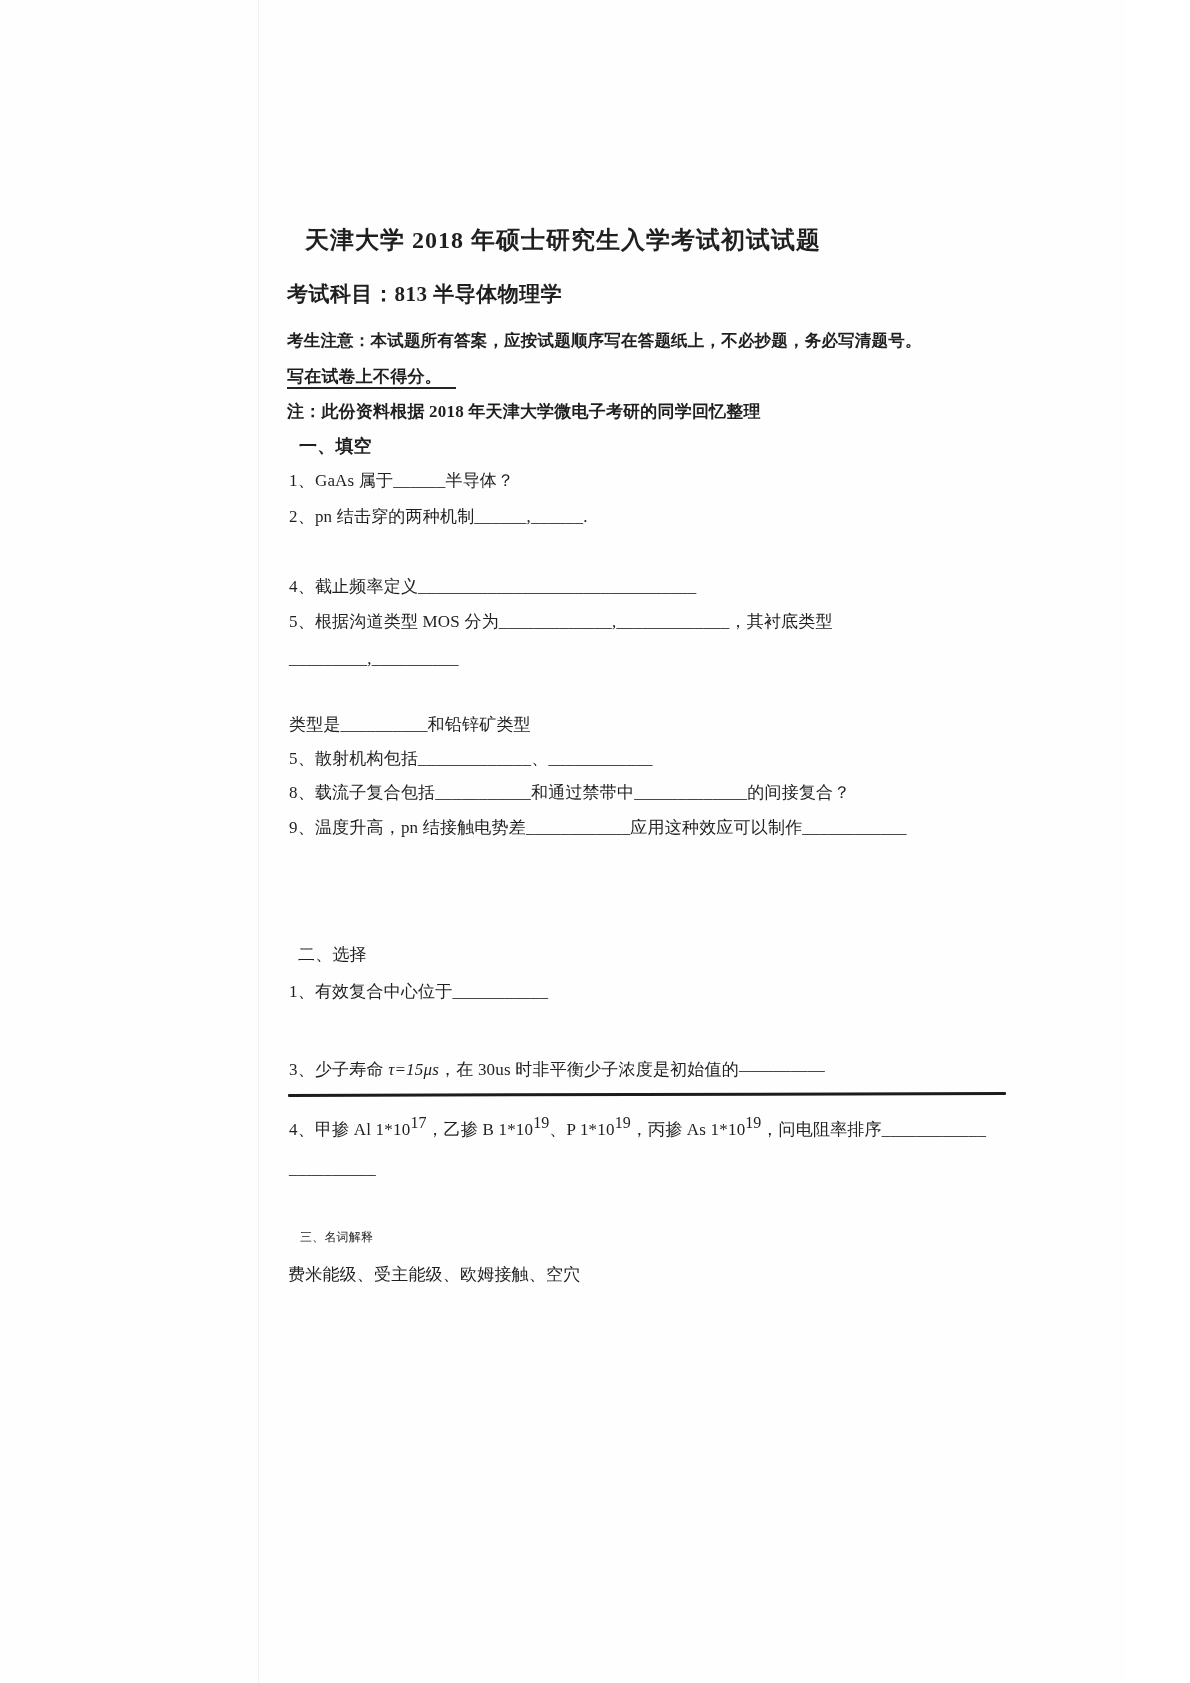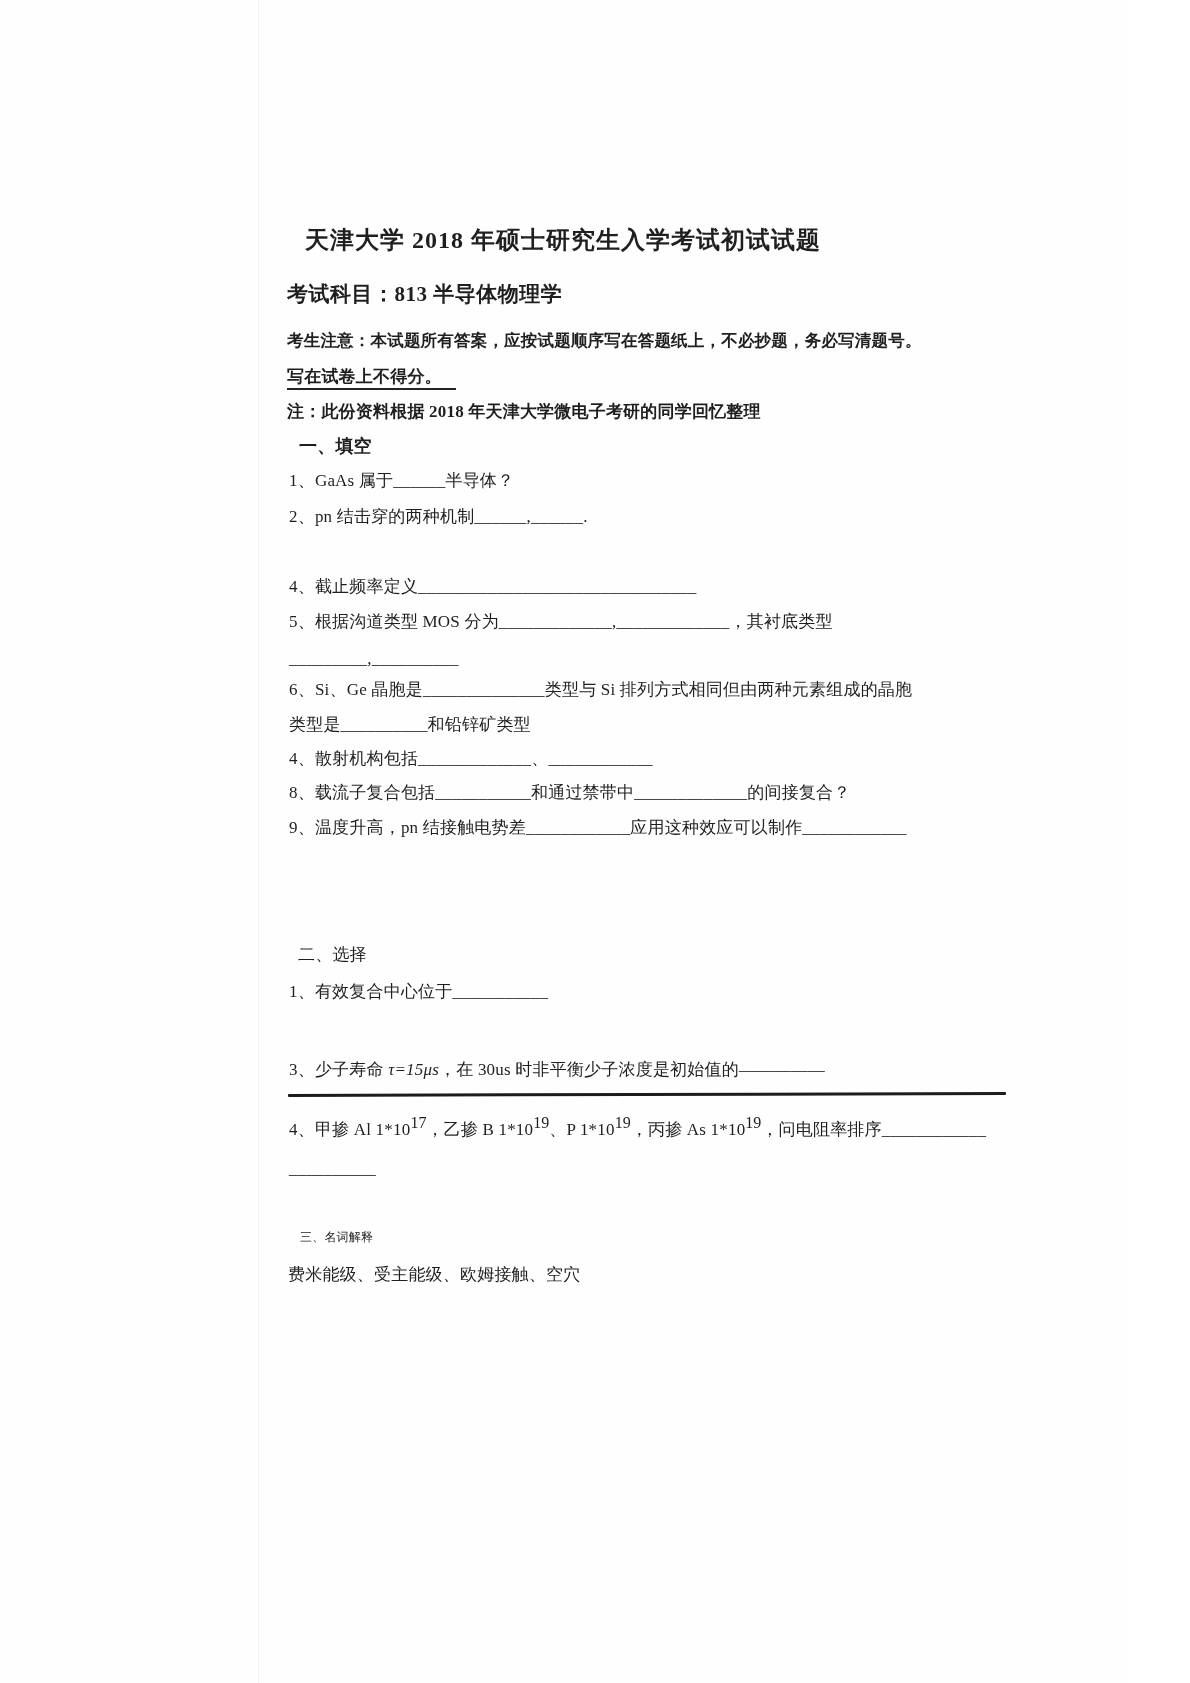--- a/index.html
+++ b/index.html
@@ -34,21 +34,20 @@
   }
   .subject {
     font-size: 21px;
     font-weight: 700;
     letter-spacing: 0.5px;
   }
   .underlined {
     border-bottom: 2px solid #242424;
     padding-bottom: 1px;
     padding-right: 14px;
-    font-family: Liberation Mono, monospace;
   }
   .sec-heading { font-size: 18px; }
   .italic { font-style: italic; }
   sup.exp {
     font-size: 16px;
     vertical-align: super;
     letter-spacing: 0;
   }
   .fold-line {
     position: absolute;
@@ -93,23 +92,22 @@
 
   <div class="line bold" style="top:401px; left:287px;">注：此份资料根据 2018 年天津大学微电子考研的同学回忆整理</div>
 
   <div class="line bold sec-heading" style="top:434px; left:299px;text-align:center;">一、填空</div>
 
   <div class="line" style="top:470px; left:289px;text-align:right;">1、GaAs 属于______半导体？</div>
   <div class="line" style="top:506px; left:289px;">2、pn 结击穿的两种机制______,______.</div>
   <div class="line" style="top:576px; left:289px;">4、截止频率定义________________________________</div>
   <div class="line" style="top:611px; left:289px;">5、根据沟道类型 MOS 分为_____________,_____________，其衬底类型</div>
   <div class="line" style="top:648px; left:289px;">_________,__________</div>
-  <div class="line" style="top:679px; left:289px;">6、Si、Ge 晶胞是______________类型与 Si 排列方式相同但由两种元素组成的晶胞</div>
   <div class="line" style="top:714px; left:289px;">类型是__________和铅锌矿类型</div>
-  <div class="line" style="top:748px; left:289px;">4、散射机构包括_____________、____________</div>
+  <div class="line" style="top:748px; left:289px;">5、散射机构包括_____________、____________</div>
   <div class="line" style="top:782px; left:289px;">8、载流子复合包括___________和通过禁带中_____________的间接复合？</div>
   <div class="line" style="top:817px; left:289px;">9、温度升高，pn 结接触电势差____________应用这种效应可以制作____________</div>
 
   <div class="line sec-heading" style="top:944px; left:298px; font-size:17px;">二、选择</div>
 
   <div class="line" style="top:981px; left:289px;">1、有效复合中心位于___________</div>
 
   <div class="line" style="top:1059px; left:289px;"><span>3、少子寿命 </span><span class="italic">τ=15μs</span><span>，在 30us 时非平衡少子浓度是初始值的</span><span>—————</span></div>
 
   <div class="fold-line"></div>

